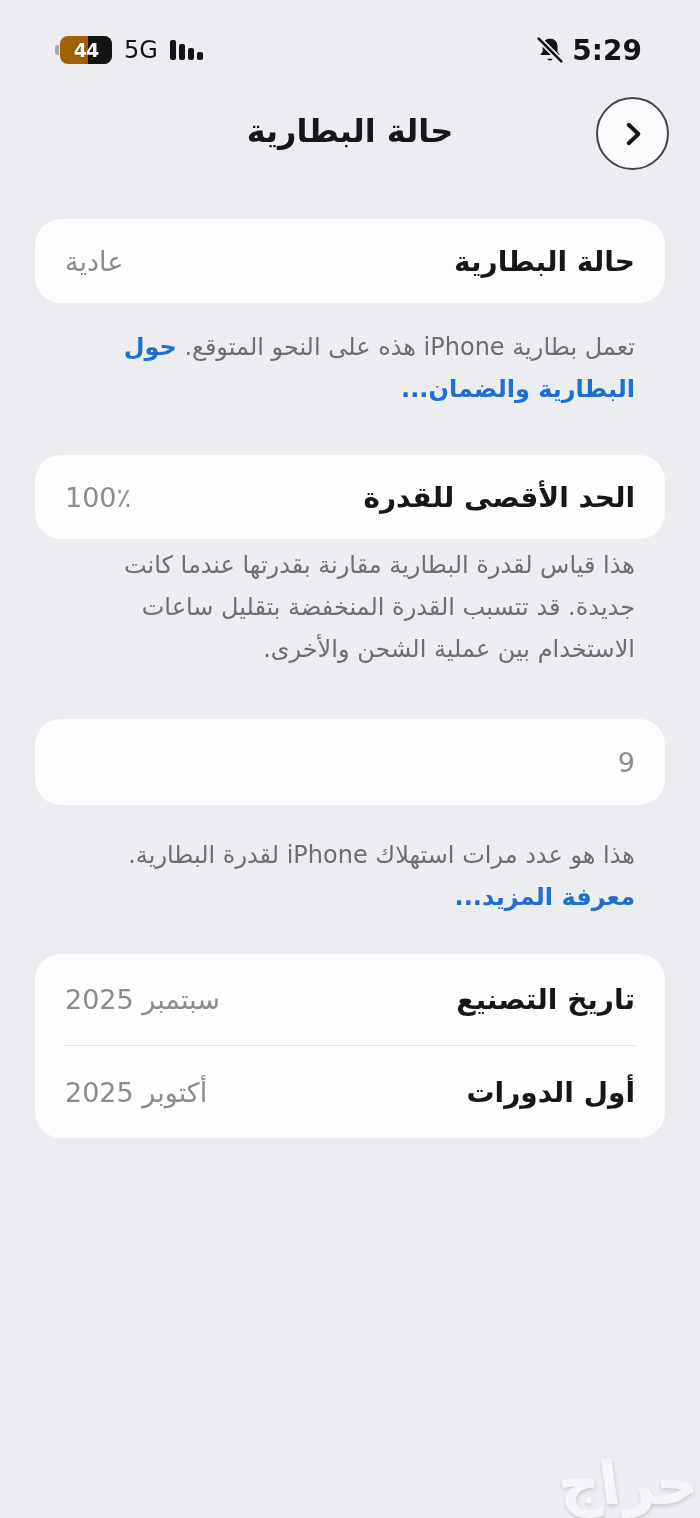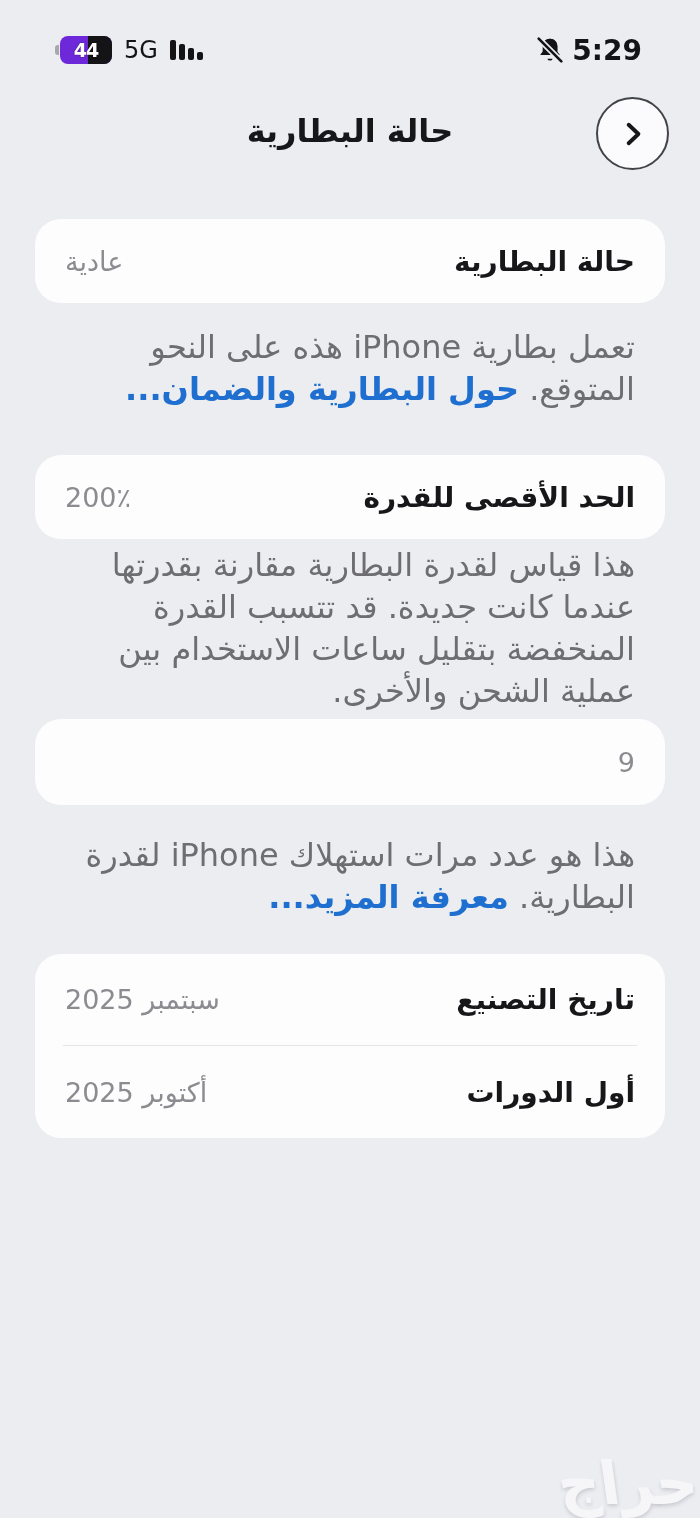--- a/index.html
+++ b/index.html
@@ -20,21 +20,21 @@
     direction:ltr;
   }
   .sb-left { display:flex; align-items:center; gap:12px; }
   .sb-right { display:flex; align-items:center; gap:6px; }
   .battery { position:relative; width:52px; height:28px; }
   .battery::before { 
     content:""; position:absolute; left:-5px; top:9px; width:4px; height:10px;
     border-radius:3px 0 0 3px; background:#a7a7ac;
   }
   .battery-body {
-    position:absolute; inset:0; border-radius:8px; background:#6d28d9; overflow:hidden;
+    position:absolute; inset:0; border-radius:8px; background:#a16207; overflow:hidden;
   }
   .battery-fill { position:absolute; top:0; right:0; bottom:0; width:46%; background:#141417; }
   .battery-num {
     position:absolute; inset:0; z-index:2; display:flex; align-items:center; justify-content:center;
     color:#ffffff; font-weight:700; font-size:19px; letter-spacing:-1px;
     text-shadow:0 0 2px rgba(0,0,0,.45);
   }
   .network { font-size:24px; font-weight:400; color:#141417; }
   .signal { display:flex; align-items:flex-end; gap:3px; height:20px; }
   .signal i { display:block; width:6px; border-radius:2px; background:#141417; }
@@ -70,21 +70,21 @@
   .value { font-size:27px; color:#8b8b90; white-space:nowrap; }
 
   .card-health   { top:219px; height:84px; }
   .card-capacity { top:455px; height:84px; }
   .card-cycles   { top:719px; height:86px; }
   .card-dates    { top:954px; height:184px; }
 
   
   .footnote {
     position:absolute; left:35px; width:630px; padding:0 30px;
-    font-size:32px; line-height:42px; color:#6d6d72; text-align:right;
+    font-size:24px; line-height:42px; color:#6d6d72; text-align:right;
   }
   .fn-health   { top:326px; }
   .fn-capacity { top:544px; }
   .fn-cycles   { top:834px; }
   .fn-link { color:#1e6fd0; font-weight:700; cursor:pointer; }
 
   
   .watermark {
     position:absolute; right:2px; bottom:0px;
     font-size:58px; font-weight:700; color:#f7f7fa; opacity:.95;
@@ -137,21 +137,21 @@
     <div class="row">
       <span class="label">حالة البطارية</span>
       <span class="value">عادية</span>
     </div>
   </div>
   <p class="footnote fn-health"><span>تعمل بطارية iPhone هذه على النحو المتوقع. </span><span class="fn-link">حول البطارية والضمان...</span></p>
 
   <div class="card card-capacity">
     <div class="row">
       <span class="label">الحد الأقصى للقدرة</span>
-      <span class="value">200٪</span>
+      <span class="value">100٪</span>
     </div>
   </div>
   <p class="footnote fn-capacity"><span>هذا قياس لقدرة البطارية مقارنة بقدرتها عندما كانت جديدة. قد تتسبب القدرة المنخفضة بتقليل ساعات الاستخدام بين عملية الشحن والأخرى.</span></p>
 
   <div class="card card-cycles">
     <div class="row">
       <span class="value">9</span>
     </div>
   </div>
   <p class="footnote fn-cycles"><span>هذا هو عدد مرات استهلاك iPhone لقدرة البطارية. </span><span class="fn-link">معرفة المزيد...</span></p>

